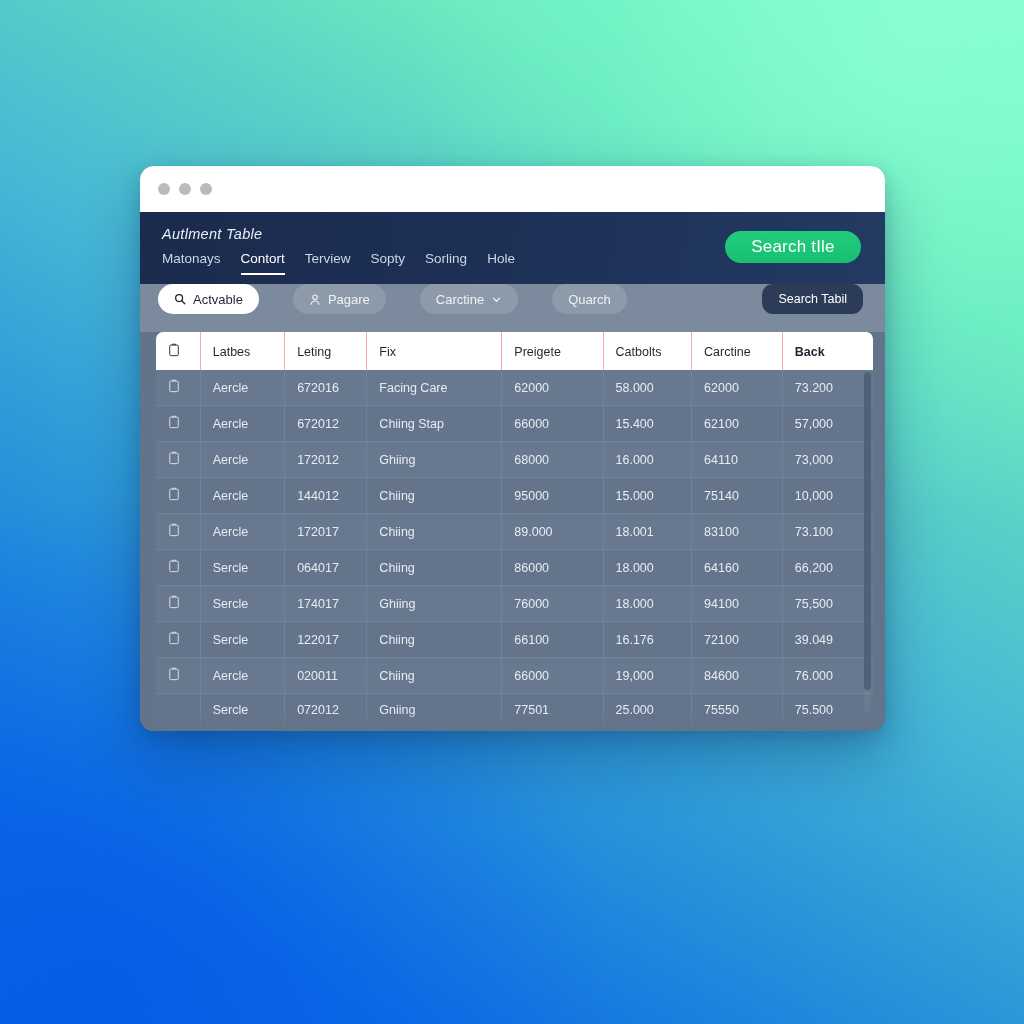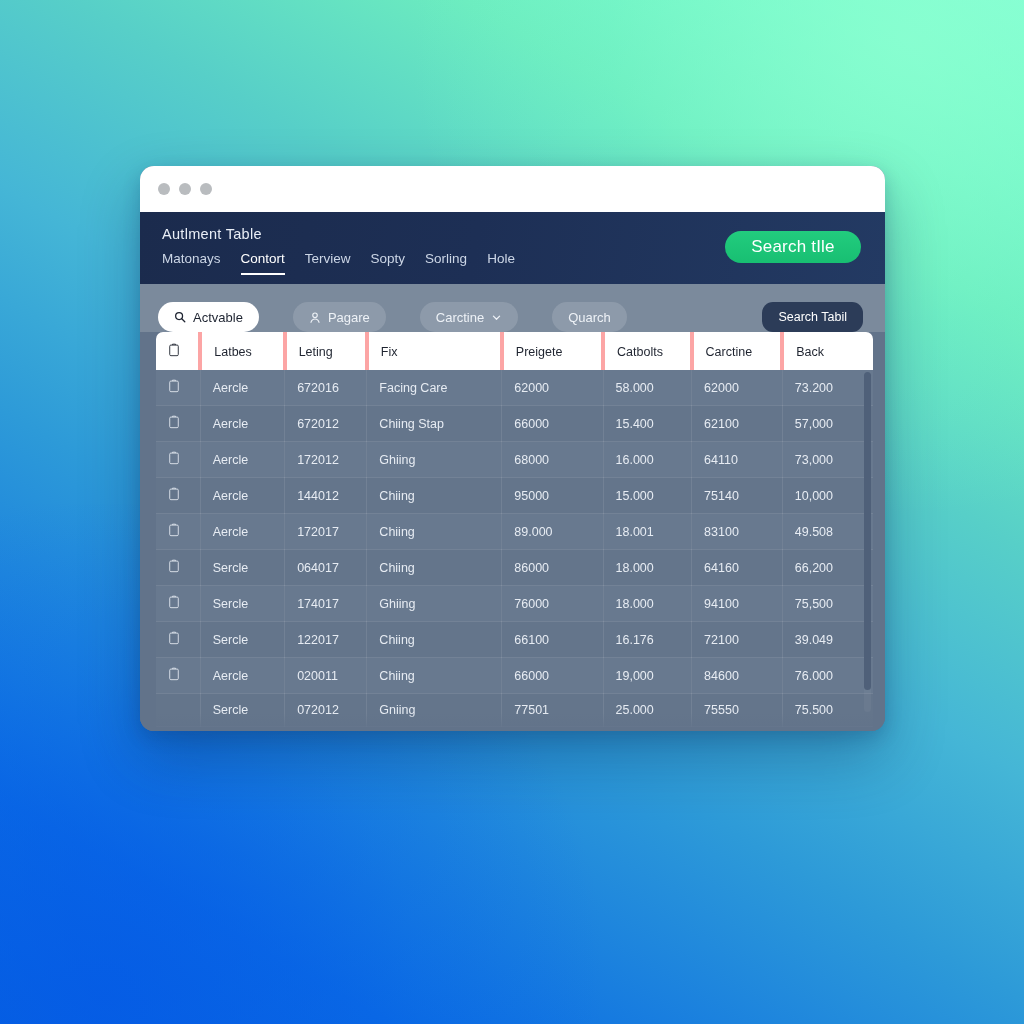--- a/index.html
+++ b/index.html
@@ -74,20 +74,21 @@
     padding: 14px 22px 0 22px;
     height: 72px;
     box-sizing: border-box;
     position: relative;
   }
   .app-title {
     color: #e9eef6;
     font-size: 14.5px;
     letter-spacing: .3px;
     margin-bottom: 9px;
+    font-style: italic;
   }
   .navlinks {
     display: flex;
     gap: 20px;
     align-items: flex-end;
   }
   .navlink {
     color: #ccd6e6;
     font-size: 13.5px;
     padding-bottom: 7px;
@@ -113,21 +114,21 @@
     height: 32px;
     cursor: pointer;
     letter-spacing: .2px;
   }
 
   
   .toolbar {
     background: #7b8a9c;
     height: 48px;
     display: flex;
-    align-items: flex-end;
+    align-items: flex-start;
     padding: 0 18px;
     gap: 10px;
     position: relative;
   }
   .chip {
     display: flex;
     align-items: center;
     gap: 7px;
     height: 30px;
     padding: 0 16px;
@@ -170,26 +171,26 @@
     border-collapse: collapse;
     table-layout: fixed;
   }
   thead th {
     background: #ffffff;
     color: #1f2430;
     font-size: 12.5px;
     font-weight: normal;
     text-align: left;
     padding: 11px 0 10px 12px;
-    border-right: 4px solid #fca5a5;
+    border-right: 1px solid #fca5a5;
     height: 15px;
   }
   thead th:last-child { border-right: none; }
   thead tr th:first-child { border-top-left-radius: 7px; }
-  thead tr th:last-child  { border-top-right-radius: 7px; }
+  thead tr th:last-child  { border-top-right-radius: 7px; font-weight: bold; }
 
   tbody td {
     color: #e7ecf3;
     font-size: 12.5px;
     padding: 9px 0 9px 12px;
     border-right: 1px solid rgba(255,255,255,0.10);
     border-bottom: 1px solid rgba(255,255,255,0.11);
     white-space: nowrap;
     overflow: hidden;
   }
@@ -387,21 +388,21 @@
             <td><span class="row-icon"><svg width="12" height="14" viewBox="0 0 16 19" fill="none" stroke="#e7ecf3" stroke-width="1.3">
                   <rect x="2.2" y="2.8" width="11.6" height="14.4" rx="1.6"></rect>
                   <path d="M6 2.8 V1.6 h4 v1.2"></path>
                 </svg></span></td>
             <td>Aercle</td>
             <td>172017</td>
             <td>Chiing</td>
             <td>89.000</td>
             <td>18.001</td>
             <td>83100</td>
-            <td>49.508</td>
+            <td>73.100</td>
           </tr>
           <tr>
             <td><span class="row-icon"><svg width="12" height="14" viewBox="0 0 16 19" fill="none" stroke="#e7ecf3" stroke-width="1.3">
                   <rect x="2.2" y="2.8" width="11.6" height="14.4" rx="1.6"></rect>
                   <path d="M6 2.8 V1.6 h4 v1.2"></path>
                 </svg></span></td>
             <td>Sercle</td>
             <td>064017</td>
             <td>Chiing</td>
             <td>86000</td>

